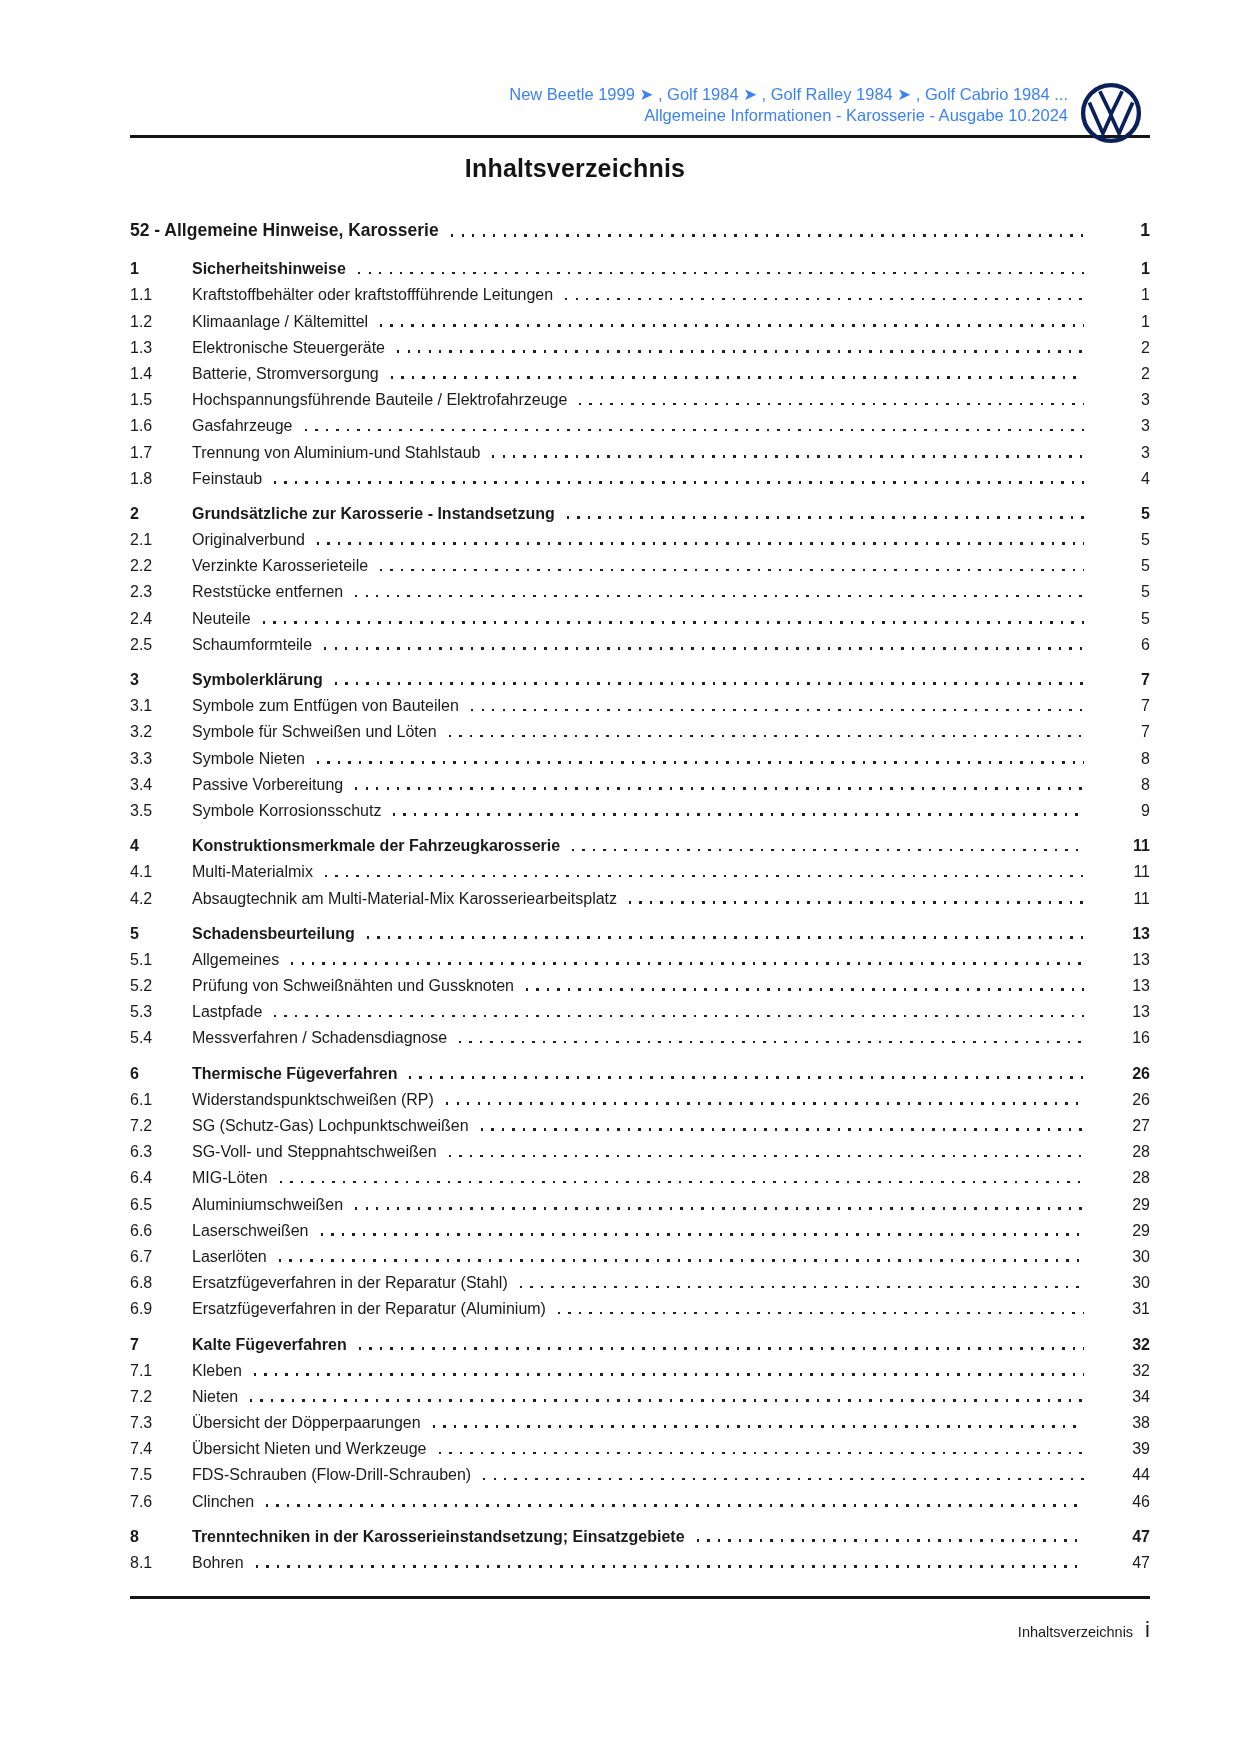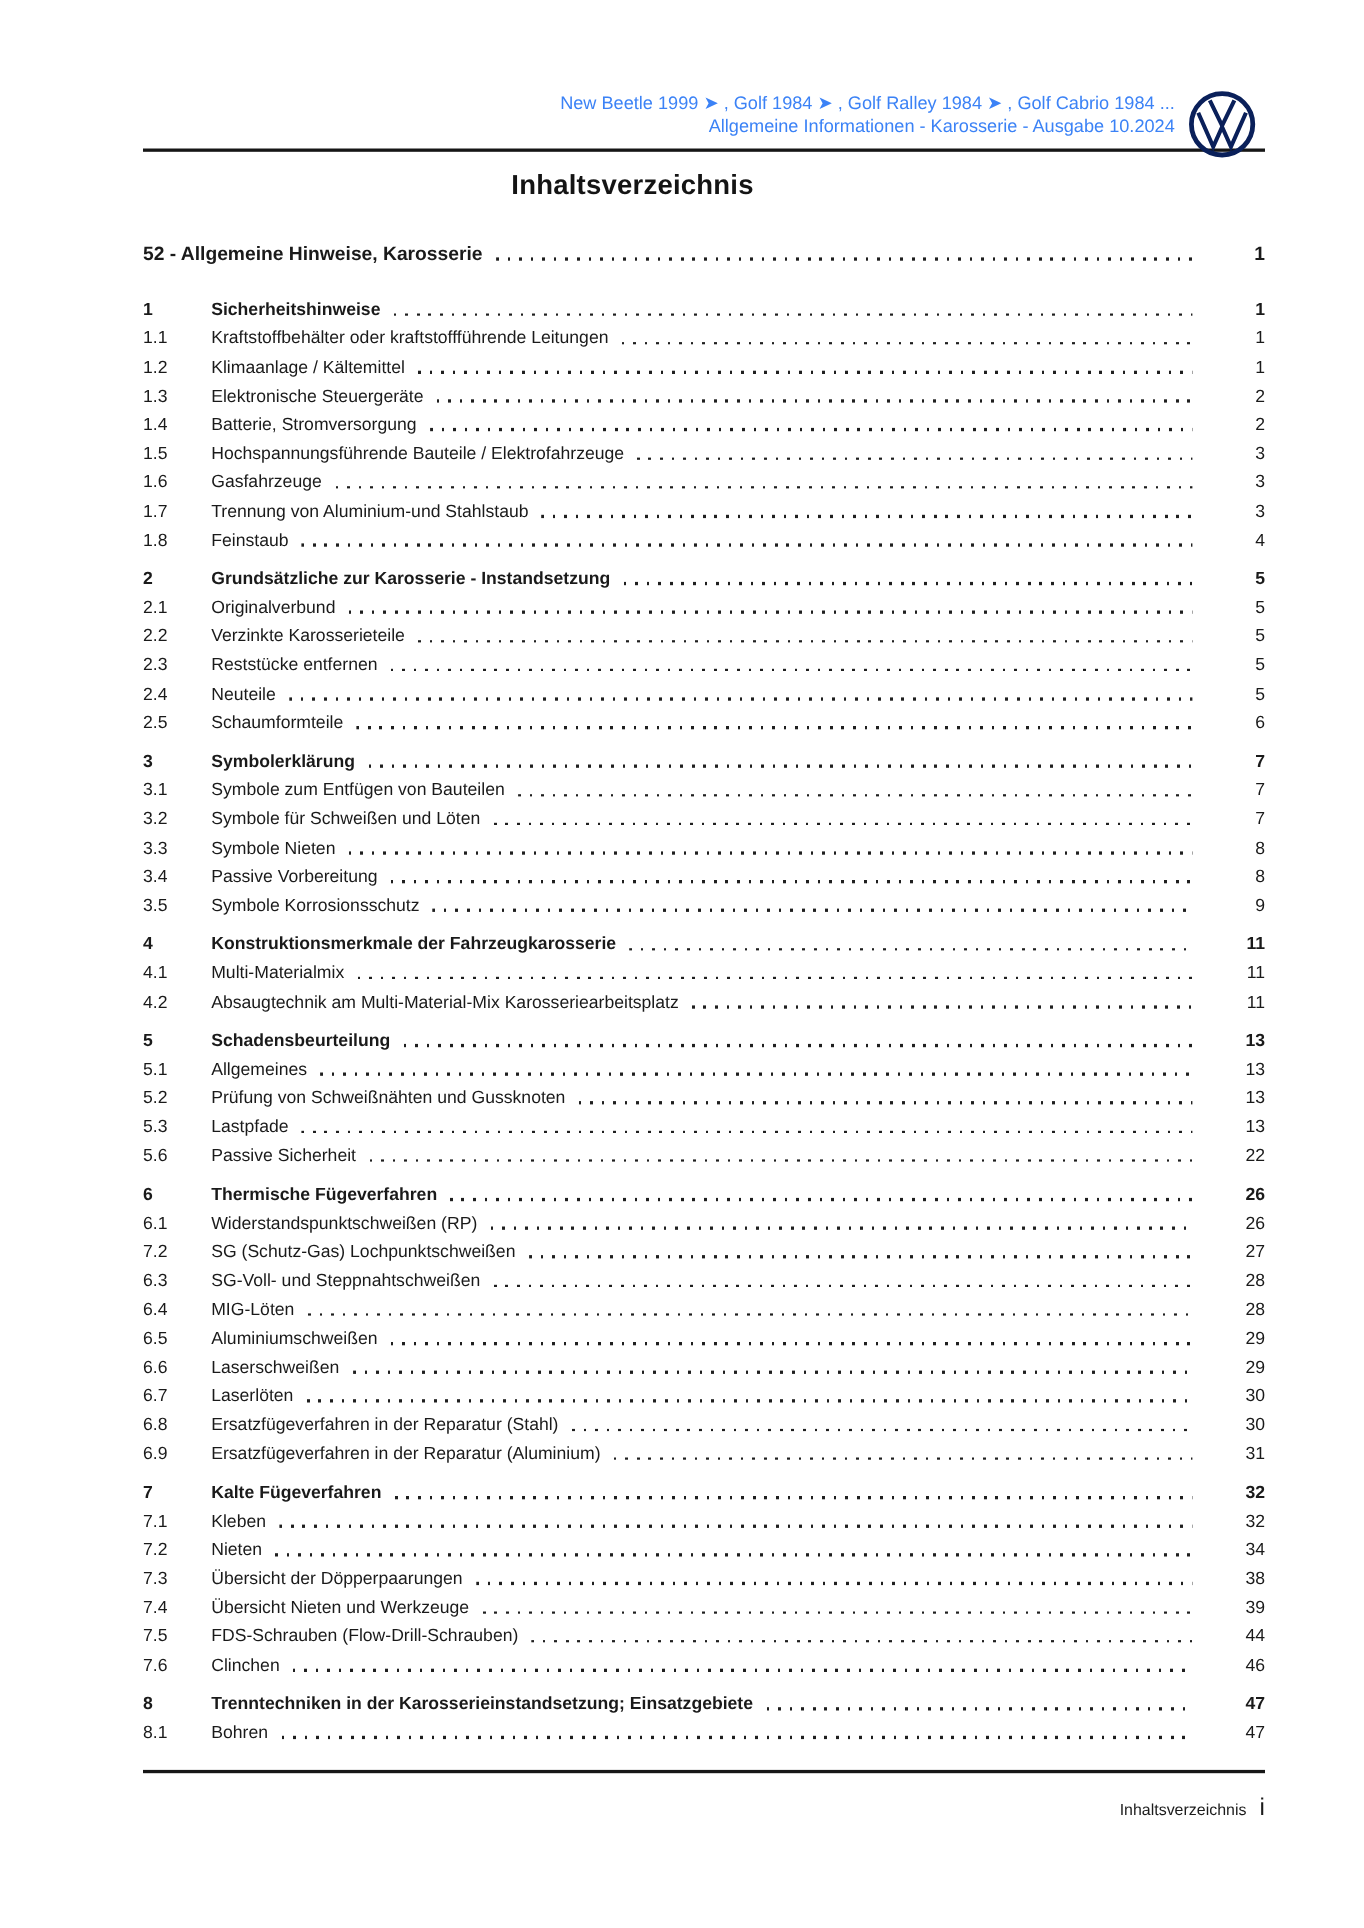--- a/index.html
+++ b/index.html
@@ -25,21 +25,21 @@
     font-size:25px;font-weight:bold;letter-spacing:.2px;
     margin-top:16px;color:#141414;
   }
 
   
   .toc{margin-top:30px;}
   .toc-row{display:flex;align-items:flex-end;height:26.2px;font-size:16px;}
   .toc-row.bold{font-weight:bold;margin-top:9px;}
   .toc-chapter{
     display:flex;align-items:flex-end;height:28px;
-    font-size:17.5px;font-weight:bold;margin-bottom:24px;
+    font-size:17.5px;font-weight:bold;margin-bottom:11px;
   }
   .toc-num{flex:0 0 62px;white-space:nowrap;}
   .toc-title{white-space:nowrap;}
   .leader{
     flex:1 1 auto;height:2.6px;margin:0 10px 4px 12px;
     background-image:repeating-linear-gradient(to right,#1f1f1f 0,#1f1f1f 2.4px,transparent 2.4px,transparent 10.5px);
   }
   .toc-page{flex:0 0 56px;text-align:right;white-space:nowrap;}
   .toc-chapter .leader{margin-bottom:4.5px;}
 
@@ -241,24 +241,24 @@
     <span class="leader"></span>
     <span class="toc-page">13</span>
   </div>
       <div class="toc-row">
     <span class="toc-num">5.3</span>
     <span class="toc-title">Lastpfade</span>
     <span class="leader"></span>
     <span class="toc-page">13</span>
   </div>
       <div class="toc-row">
-    <span class="toc-num">5.6</span>
-    <span class="toc-title">Passive Sicherheit</span>
-    <span class="leader"></span>
-    <span class="toc-page">22</span>
+    <span class="toc-num">5.4</span>
+    <span class="toc-title">Messverfahren / Schadensdiagnose</span>
+    <span class="leader"></span>
+    <span class="toc-page">16</span>
   </div>
       <div class="toc-row bold">
     <span class="toc-num">6</span>
     <span class="toc-title">Thermische Fügeverfahren</span>
     <span class="leader"></span>
     <span class="toc-page">26</span>
   </div>
       <div class="toc-row">
     <span class="toc-num">6.1</span>
     <span class="toc-title">Widerstandspunktschweißen (RP)</span>

